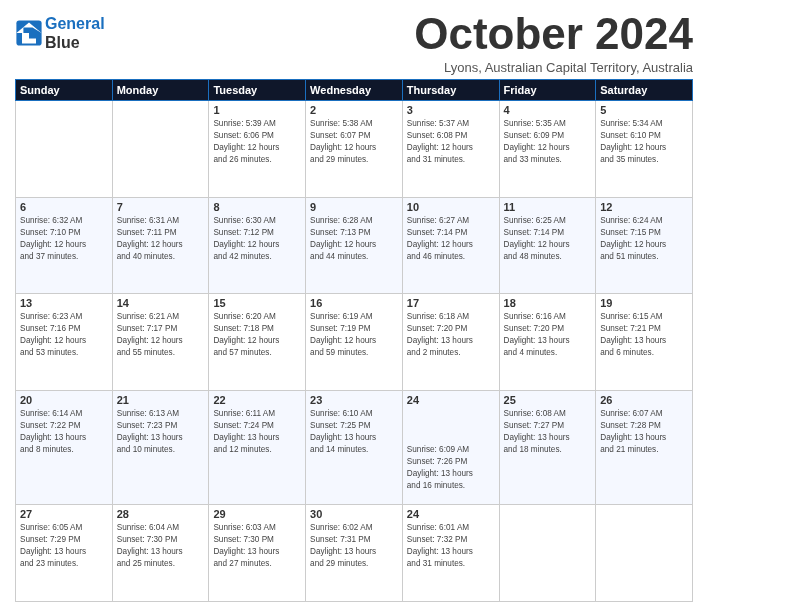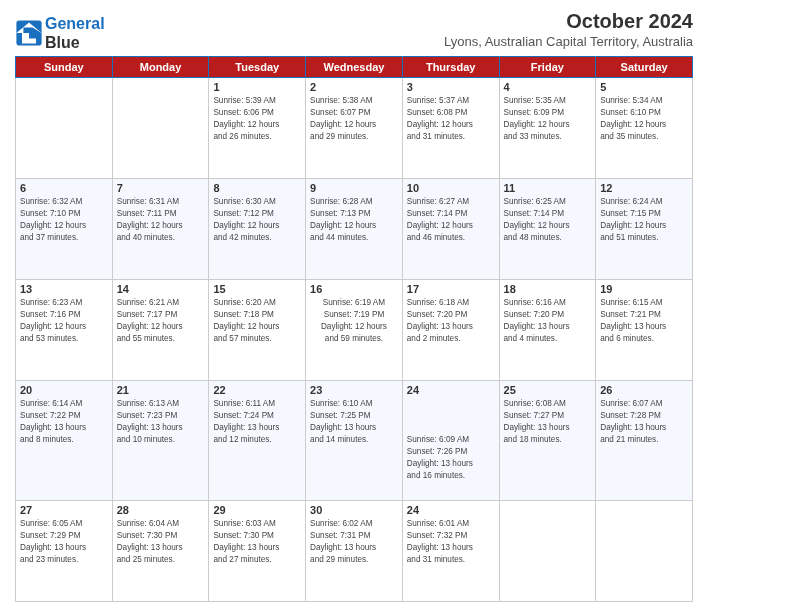--- a/index.html
+++ b/index.html
@@ -37,21 +37,21 @@
     .logo-text .blue { color: #1a6fbf; }
     .logo-icon {
       width: 28px;
       height: 28px;
       margin-right: 2px;
     }
     .title-section {
       text-align: right;
     }
     .month-title {
-      font-size: 20px;
+      font-size: 44px;
       font-weight: bold;
       color: #333;
       line-height: 1.1;
     }
     .location-title {
       font-size: 13px;
       color: #555;
       margin-top: 2px;
     }
     .calendar {
@@ -88,21 +88,21 @@
     .day-info {
       line-height: 1.45;
       color: #444;
       font-size: 8.2px;
     }
     .empty-cell {
       background: #f9f9f9;
     }
     tr:nth-child(even) td { background: #f5f8ff; }
     tr:nth-child(odd) td { background: #fff; }
-    .calendar thead tr th { background: #b91c1c; text-align: center; }
+    .calendar thead tr th { background: #0f172a; }
   </style>
 </head>
 <body>
 
 <div class="page">
   <div class="header">
     <div class="logo">
       <svg class="logo-icon" viewBox="0 0 40 40">
         <rect x="2" y="2" width="36" height="36" rx="4" fill="#1a6fbf"></rect>
         <polygon points="20,5 38,20 30,20 30,35 10,35 10,20 2,20" fill="white"></polygon>
@@ -239,21 +239,21 @@
           </td>
           <td>
             <span class="day-num">15</span>
             <div class="day-info" style="white-space: pre-line;">Sunrise: 6:20 AM
 Sunset: 7:18 PM
 Daylight: 12 hours
 and 57 minutes.</div>
           </td>
           <td>
             <span class="day-num">16</span>
-            <div class="day-info" style="white-space: pre-line; text-align: center;">Sunrise: 6:19 AM
+            <div class="day-info" style="white-space: pre-line;">Sunrise: 6:19 AM
 Sunset: 7:19 PM
 Daylight: 12 hours
 and 59 minutes.</div>
           </td>
           <td>
             <span class="day-num">17</span>
             <div class="day-info" style="white-space: pre-line;">Sunrise: 6:18 AM
 Sunset: 7:20 PM
 Daylight: 13 hours
 and 2 minutes.</div>

